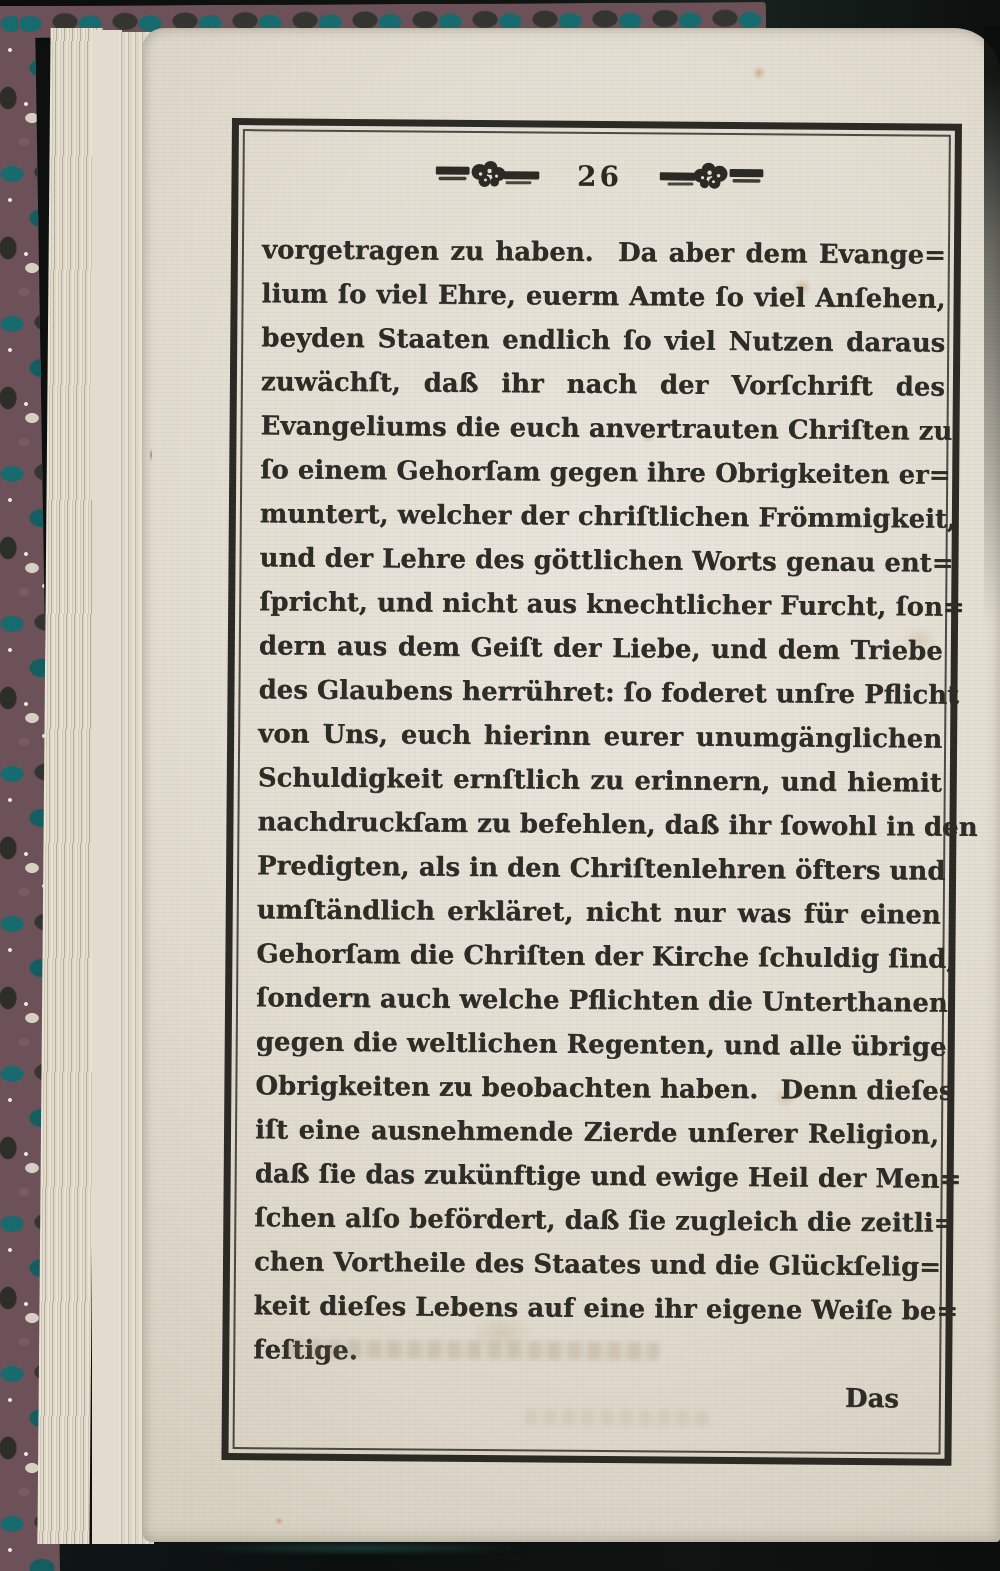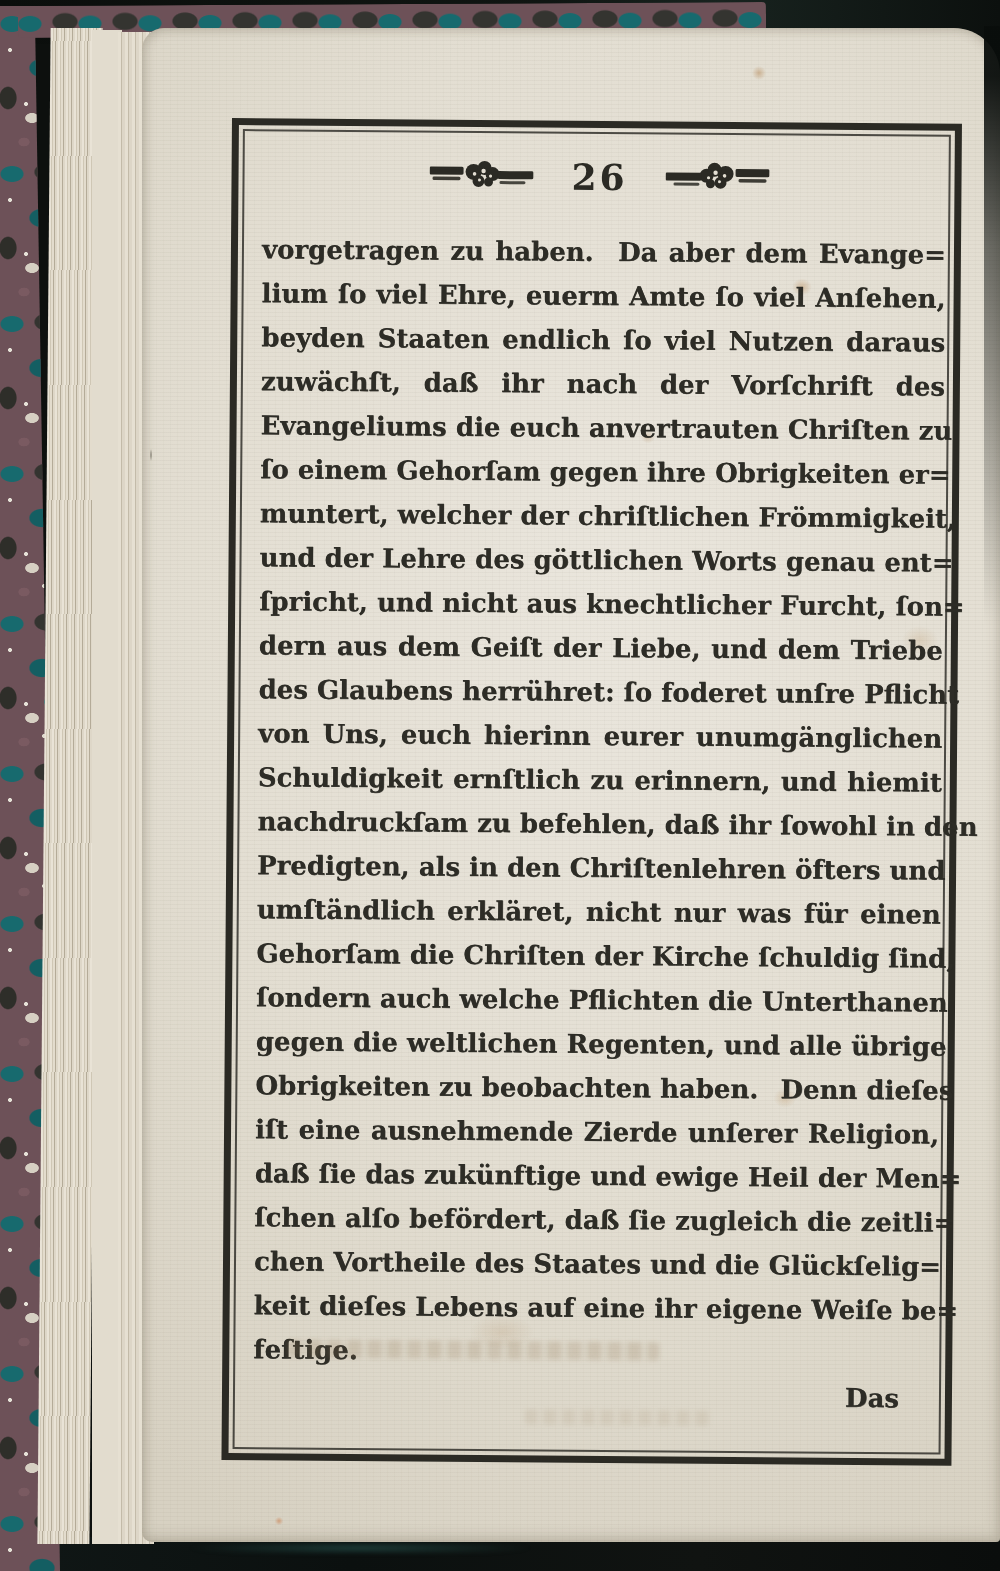--- a/index.html
+++ b/index.html
@@ -66,21 +66,21 @@
   .right-dark{position:absolute;right:0;top:26px;width:16px;height:600px;z-index:3;
     background:linear-gradient(180deg,rgba(9,13,11,.95) 0 50px,rgba(9,13,11,.55) 220px,rgba(9,13,11,0) 100%);}
 
   
   .frame{position:absolute;left:90px;top:90px;width:716px;height:1328px;
     border:7px solid #2b2a24;transform:rotate(.45deg);transform-origin:0 0;}
   .frame-inner{position:absolute;inset:4px;border:2px solid rgba(43,42,36,.82);pointer-events:none;}
   .content{position:absolute;left:10px;right:4px;top:8px;bottom:8px;}
 
   .header{margin-top:18px;height:46px;display:flex;align-items:center;justify-content:center;gap:38px;}
-  .pagenum{font-size:36px;font-weight:700;letter-spacing:3px;color:#2b2a24;line-height:1;}
+  .pagenum{font-size:28px;font-weight:700;letter-spacing:3px;color:#2b2a24;line-height:1;}
   .orn{width:104px;height:34px;fill:#2b2a24;}
   .orn-r{transform:scaleX(-1);}
 
   .text-block{margin-top:30px;padding:0 4px 0 14px;
     font-size:26px;font-weight:700;line-height:44px;color:#2d2c26;
     text-shadow:.3px .3px .5px rgba(45,44,38,.75);}
   .line{height:44px;text-align:justify;text-align-last:justify;white-space:nowrap;}
   .line-last{text-align-last:left;}
   .catchword{height:44px;font-size:26px;font-weight:700;color:#2d2c26;
     text-align:right;padding-right:42px;line-height:44px;

